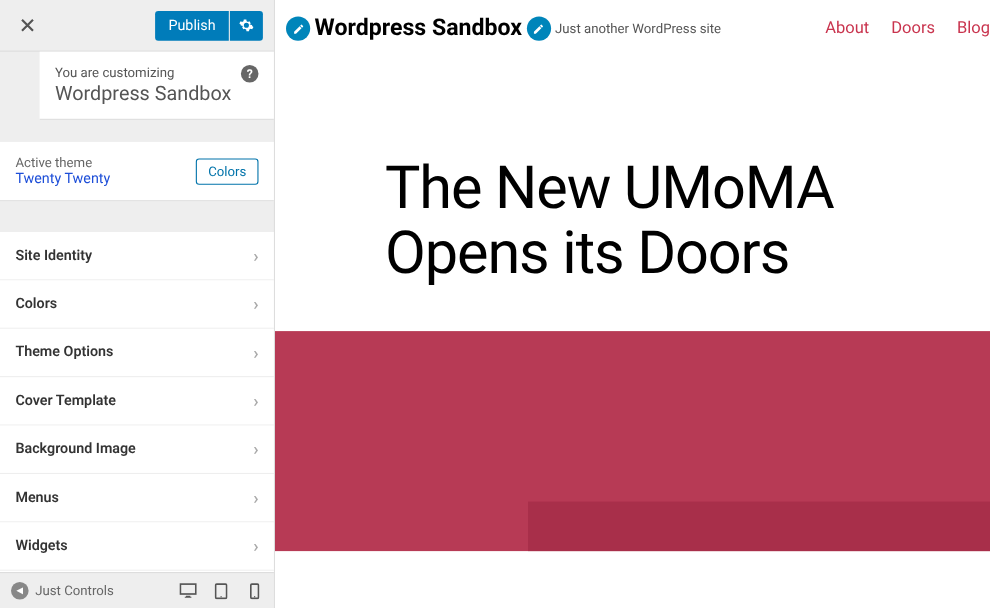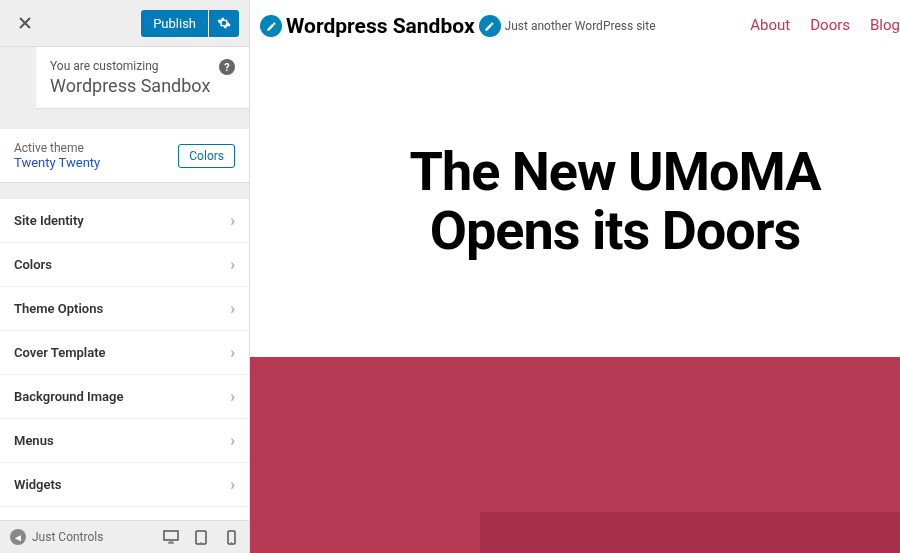--- a/index.html
+++ b/index.html
@@ -12,36 +12,36 @@
 .settings-btn { background: #007cba; color: #fff; border: none; padding: 6px 8px; font-size: 13px; cursor: pointer; border-radius: 0 3px 3px 0; display: flex; align-items: center; }
 .customizing-block { background: #fff; padding: 12px 14px; border-bottom: 1px solid #ddd; position: relative; margin-left: 36px; }
 .customizing-label { font-size: 12px; color: #555; }
 .customizing-title { font-size: 18px; color: #555; font-weight: 400; margin-top: 2px; }
 .help-icon { position: absolute; top: 12px; right: 14px; width: 16px; height: 16px; border-radius: 50%; background: #666; color: #fff; font-size: 11px; display: flex; align-items: center; justify-content: center; font-weight: bold;}
 .theme-block { background: #fff; padding: 12px 14px; display: flex; justify-content: space-between; align-items: center; border-bottom: 1px solid #ddd; margin-top: 20px;}
 .theme-info { display: flex; flex-direction: column; }
 .active-theme-label { font-size: 12px; color: #666; }
 .theme-name { font-size: 13px; color: #1d4ed8; font-weight: 400; }
 .change-btn { border: 1px solid #0073aa; color: #0073aa; background: #fff; padding: 4px 10px; font-size: 12px; border-radius: 3px; cursor: pointer; }
-.menu-list { margin-top: 16px; flex: 1; overflow: auto; }
+.menu-list { margin-top: 28px; flex: 1; overflow: auto; }
 .menu-item { background: #fff; border-bottom: 1px solid #eee; padding: 12px 14px; display: flex; justify-content: space-between; align-items: center; cursor: pointer; font-size: 13px; color: #333; font-weight: 600;}
 .chev { color: #aaa; font-size: 16px; }
 .sidebar-bottom { border-top: 1px solid #ddd; padding: 8px 10px; display: flex; align-items: center; justify-content: space-between; background: #eee; }
 .hide-controls { display: flex; align-items: center; gap: 6px; font-size: 12px; color: #666; cursor: pointer; }
 .hide-arrow { width: 16px; height: 16px; border-radius: 50%; background: #888; color: #fff; font-size: 10px; display: flex; align-items: center; justify-content: center; }
 .device-icons { display: flex; gap: 14px; }
 .device-icon { width: 16px; height: 16px; display: flex; align-items: center; justify-content: center; color: #666; cursor: pointer; }
 .preview { flex: 1; background: #fff; position: relative; overflow: hidden; }
 .preview-header { padding: 14px 0 14px 10px; display: flex; align-items: center; gap: 4px; }
 .edit-badge { width: 22px; height: 22px; border-radius: 50%; background: #0085ba; display: inline-flex; align-items: center; justify-content: center; color: #fff; cursor: pointer; flex-shrink: 0;}
 .site-title { font-size: 21px; font-weight: 700; color: #000; }
 .site-tagline { font-size: 12px; color: #555; }
 .nav-links { position: absolute; top: 16px; right: 0; display: flex; gap: 20px; padding-right: 0px;}
 .nav-link { color: #c9344e; font-size: 15px; text-decoration: none; cursor: pointer; }
-.hero-title { font-size: 54px; font-weight: 700; text-align: center; color: #000; padding: 90px 20px 96px 100px; letter-spacing: -1px; line-height: 1.1; }
+.hero-title { font-size: 54px; font-weight: 400; text-align: left; color: #000; padding: 90px 20px 40px 100px; letter-spacing: -1px; line-height: 1.1; }
 .hero-band { background: #b73a55; height: 200px; margin-left: 0; position: relative; }
 .hero-band-inner { position: absolute; bottom: 0; right: 0; width: 420px; height: 45px; background: #a82f4a; }
 svg { display: block; }
 </style>
 </head>
 <body>
 
 <div class="sidebar">
   <div class="sidebar-top">
     <div class="close-btn">

